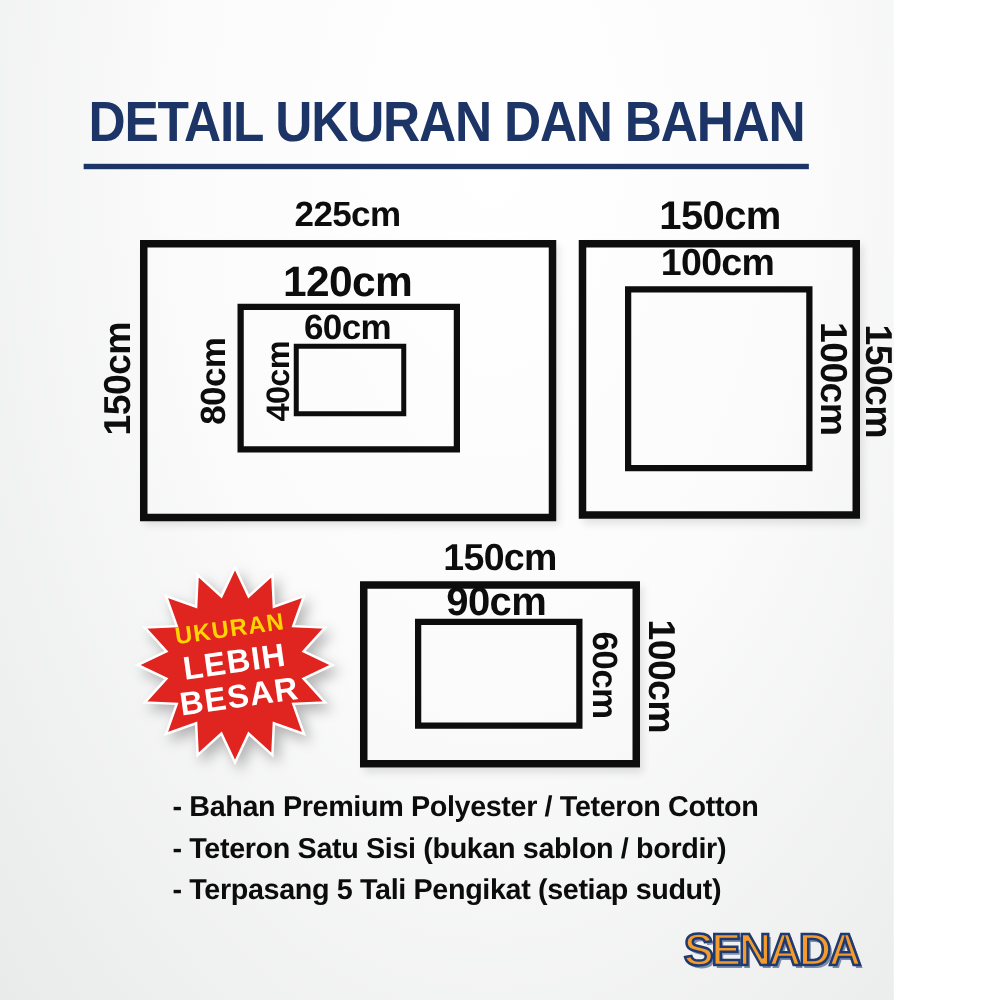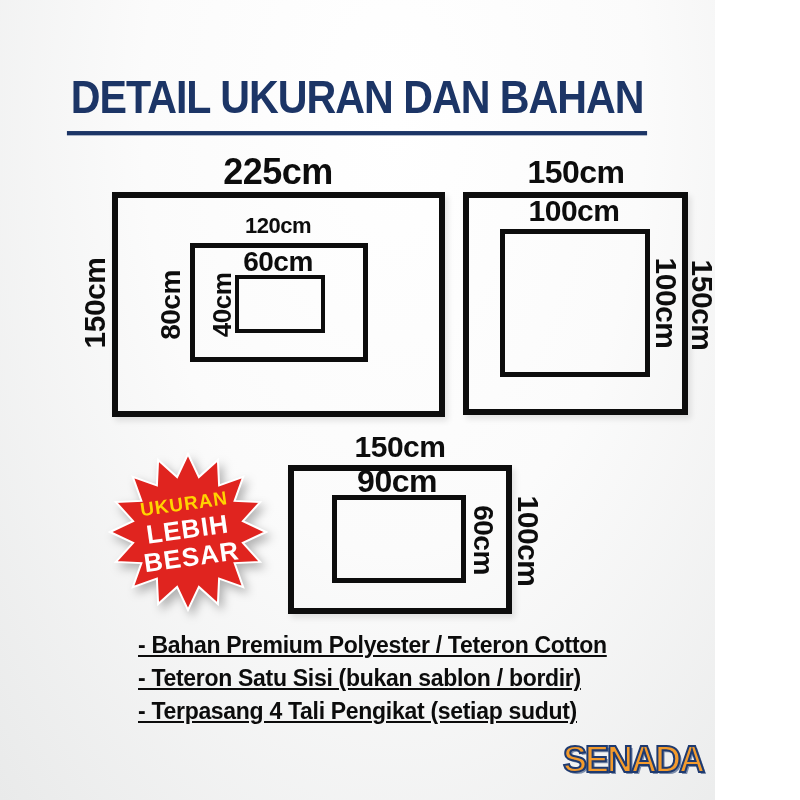--- a/index.html
+++ b/index.html
@@ -46,25 +46,25 @@
     transform:rotate(-8deg);
     gap:1px;
   }
   .badge-l1 { color:#ffd400; font-size:19px; font-weight:bold; letter-spacing:1px; }
   .badge-l2, .badge-l3 { color:#ffffff; font-size:26px; font-weight:bold; letter-spacing:1px; line-height:1.05; }
 
   
   .features { position:absolute; left:138px; top:629px; }
   .feature-line {
     font-size:23px; font-weight:bold; color:#0c0c0c;
-    line-height:33px; letter-spacing:-0.3px; white-space:nowrap;text-decoration:underline;
+    line-height:33px; letter-spacing:-0.3px; white-space:nowrap;
   }
 
   
-  .logo { position:absolute; right:12px; bottom:22px; text-align:right; }
+  .logo { position:absolute; right:28px; bottom:22px; text-align:right; }
   .logo-name {
     font-size:36px; font-weight:bold; letter-spacing:-2px;
     color:#f39b2d;
     -webkit-text-stroke:2px #1e3a70;
     text-shadow:2px 2px 0 rgba(30,58,112,0.55);
     line-height:1; display:block;
     font-stretch:condensed;
   }
   .logo-tagline {
     margin-top:2px;
@@ -83,22 +83,22 @@
 <div class="canvas">
 
   <div class="title-wrap">
     <span class="title">DETAIL UKURAN DAN BAHAN</span>
   </div>
 
   <div class="rect shadowed" style="left:112px; top:192px; width:333px; height:225px; border-width:6px;"></div>
   <div class="rect" style="left:190px; top:243px; width:178px; height:119px; border-width:5px;"></div>
   <div class="rect" style="left:235px; top:275px; width:90px; height:58px; border-width:4px;"></div>
 
-  <span class="hlabel" style="left:278px; top:172px; font-size:36px;">225cm</span>
-  <span class="hlabel" style="left:278px; top:226px; font-size:22px;text-align:right;">120cm</span>
+  <span class="hlabel" style="left:278px; top:172px; font-size:28px;">225cm</span>
+  <span class="hlabel" style="left:278px; top:226px; font-size:34px;text-align:right;">120cm</span>
   <span class="hlabel" style="left:278px; top:262px; font-size:28px;">60cm</span>
   <span class="vlabel-l" style="left:95px; top:303px; font-size:30px;">150cm</span>
   <span class="vlabel-l" style="left:171px; top:305px; font-size:28px;">80cm</span>
   <span class="vlabel-l" style="left:222px; top:305px; font-size:26px;">40cm</span>
 
   <div class="rect shadowed" style="left:463px; top:192px; width:225px; height:223px; border-width:6px;"></div>
   <div class="rect" style="left:500px; top:229px; width:150px; height:148px; border-width:5px;"></div>
 
   <span class="hlabel" style="left:576px; top:172px; font-size:32px;">150cm</span>
   <span class="hlabel" style="left:574px; top:211px; font-size:30px;">100cm</span>
@@ -120,20 +120,20 @@
     <div class="badge-text">
       <span class="badge-l1">UKURAN</span>
       <span class="badge-l2">LEBIH</span>
       <span class="badge-l3">BESAR</span>
     </div>
   </div>
 
   <div class="features">
     <div class="feature-line">- Bahan Premium Polyester / Teteron Cotton</div>
     <div class="feature-line">- Teteron Satu Sisi (bukan sablon / bordir)</div>
-    <div class="feature-line">- Terpasang 4 Tali Pengikat (setiap sudut)</div>
+    <div class="feature-line">- Terpasang 5 Tali Pengikat (setiap sudut)</div>
   </div>
 
   <div class="logo">
     <span class="logo-name">SENADA</span>
   </div>
 
 </div>
 
 </body></html>

